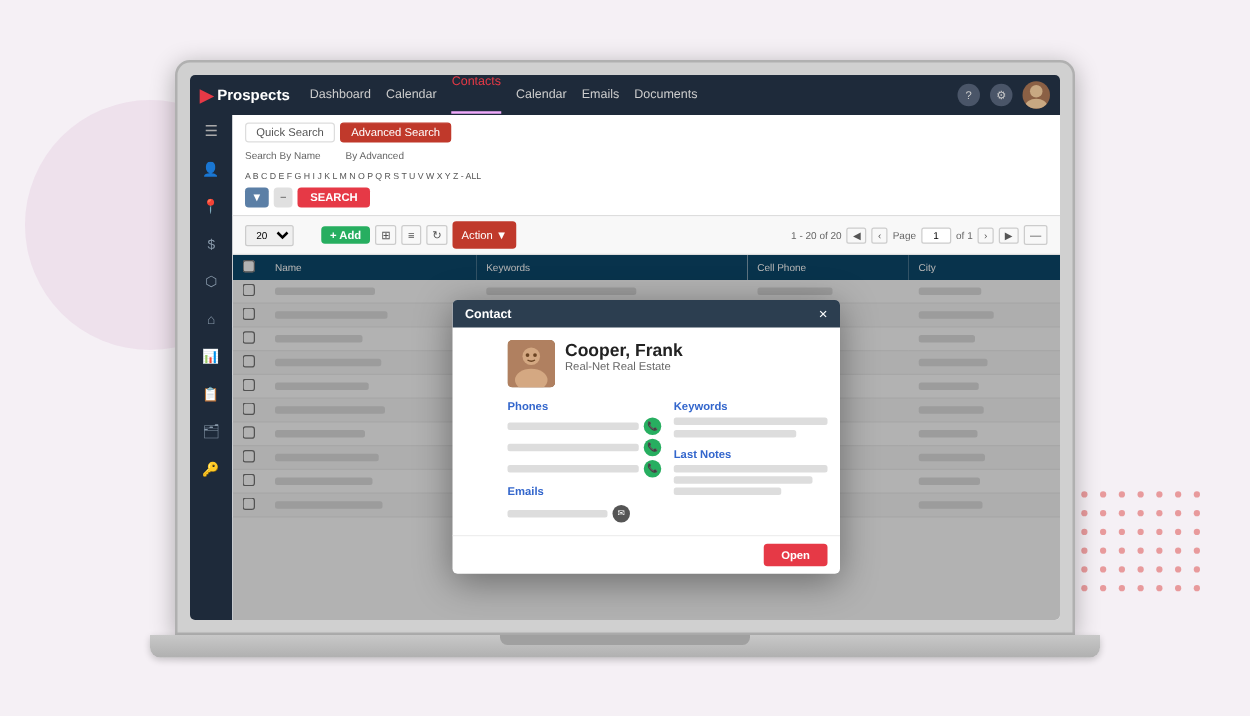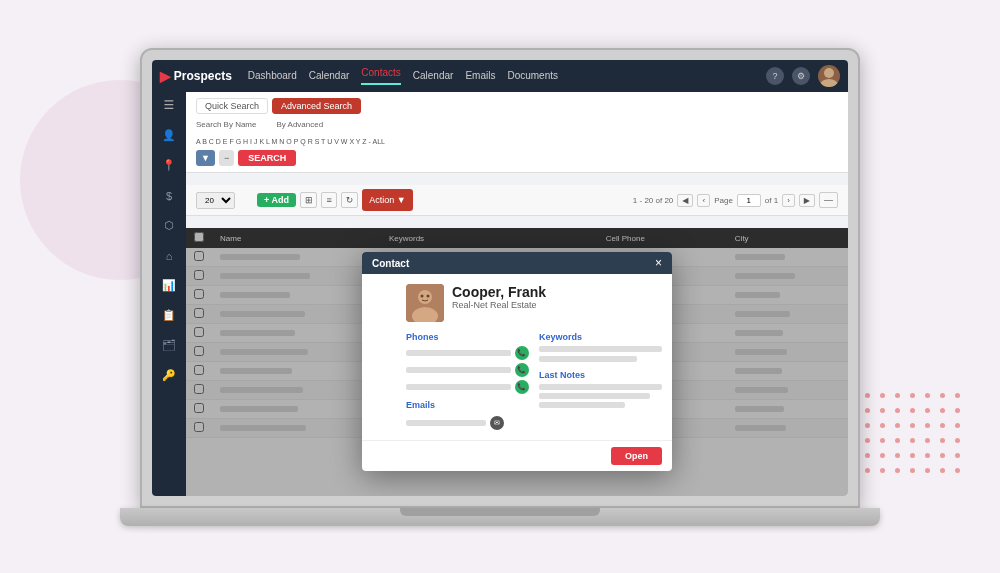--- a/index.html
+++ b/index.html
@@ -125,22 +125,22 @@
       gap: 12px;
       flex: 1;
     }
     .nav-item {
       color: #ccc;
       font-size: 10px;
       cursor: pointer;
     }
     .nav-item.active {
       color: #e63946;
-      border-bottom: 2px solid #5eead4;
-      padding-bottom: 5px;
+      border-bottom: 2px solid #f0abfc;
+      padding-bottom: 18px;
     }
     .nav-right {
       display: flex;
       align-items: center;
       gap: 8px;
     }
     .nav-icon {
       width: 18px;
       height: 18px;
       border-radius: 50%;
@@ -200,21 +200,20 @@
       margin-bottom: 4px;
     }
 
     
     .content-area {
       flex: 1;
       background: #f0f2f5;
       display: flex;
       flex-direction: column;
       overflow: hidden;
-      gap: 12px;
     }
 
     
     .search-bar-area {
       background: #fff;
       padding: 6px 10px;
       border-bottom: 1px solid #ddd;
       flex-shrink: 0;
     }
     .search-tabs {
@@ -369,21 +368,21 @@
       flex: 1;
       overflow: auto;
       background: #fff;
     }
     table {
       width: 100%;
       border-collapse: collapse;
       font-size: 8px;
     }
     thead th {
-      background: #404040;
+      background: #0c4a6e;
       color: #fff;
       padding: 4px 8px;
       text-align: left;
       font-size: 8px;
       font-weight: normal;
       position: sticky;
       top: 0;
       margin-left: 28px;
     }
     thead th:first-child {

